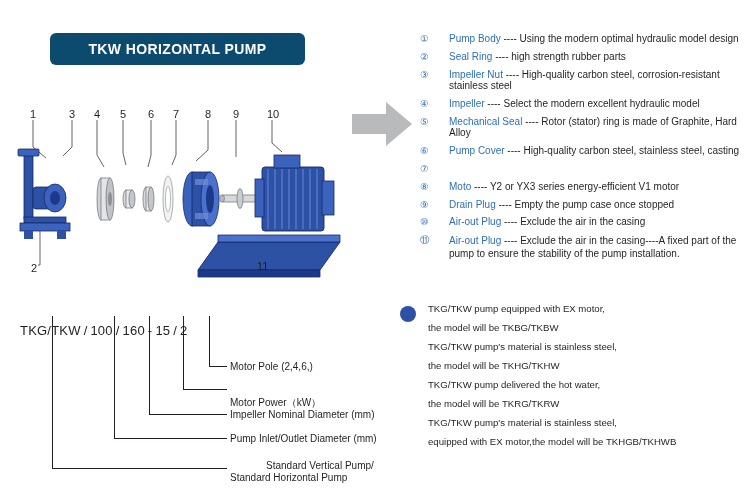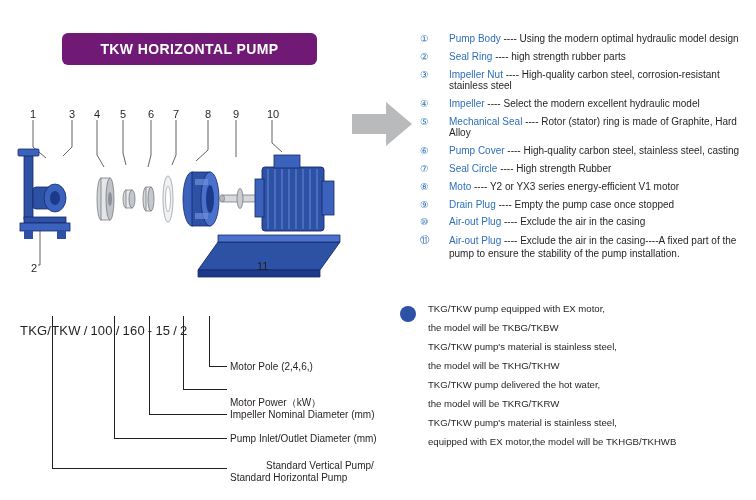--- a/index.html
+++ b/index.html
@@ -8,22 +8,22 @@
     background:#ffffff;
     font-family:"Liberation Sans", sans-serif;
     position:relative;
     overflow:hidden;
     color:#231f20;
   }
   .page{position:relative;width:756px;height:500px;}
 
   
   .title-pill{
-    position:absolute;left:62px;top:33px;width:255px;height:32px;
-    background:#701a75;border-radius:6px;
+    position:absolute;left:50px;top:33px;width:255px;height:32px;
+    background:#0c4a6e;border-radius:6px;
     display:flex;align-items:center;justify-content:center;
   }
   .title-pill span{
     color:#ffffff;font-size:14px;font-weight:bold;letter-spacing:.4px;
   }
 
   
   .arrow{position:absolute;left:352px;top:100px;width:60px;height:48px;}
 
   
@@ -226,25 +226,20 @@
     <div class="feat">
       <div class="num">⑥</div>
       <div class="txt">
         <b>Pump Cover</b>
         <span>----</span>
         <span>High-quality carbon steel, stainless steel, casting</span>
       </div>
     </div>
     <div class="feat">
       <div class="num">⑦</div>
-      <div class="txt">
-        <b>Seal Circle</b>
-        <span>----</span>
-        <span>High strength Rubber</span>
-      </div>
     </div>
     <div class="feat">
       <div class="num">⑧</div>
       <div class="txt">
         <b>Moto</b>
         <span>----</span>
         <span>Y2 or YX3 series energy-efficient V1 motor</span>
       </div>
     </div>
     <div class="feat">

